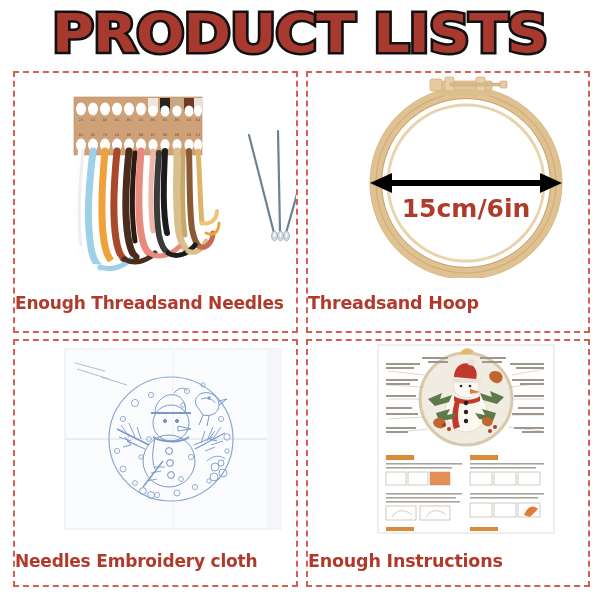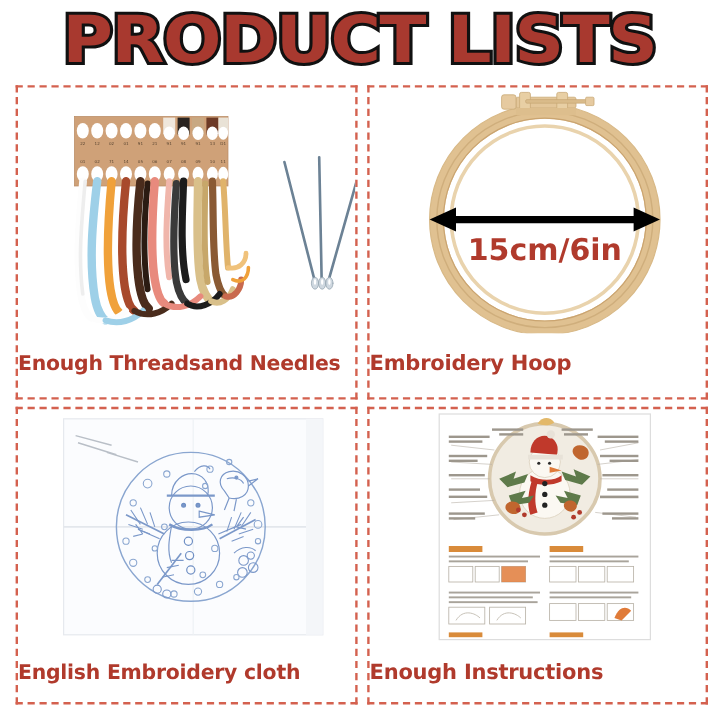--- a/index.html
+++ b/index.html
@@ -32,21 +32,21 @@
     position:absolute;
     border:2px dashed #d4614f;
     box-sizing:border-box;
     background:#fff;
   }
   #panel-threads { left:13px;  top:71px;  width:285px; height:262px; }
   #panel-hoop    { left:306px; top:71px;  width:284px; height:262px; }
   #panel-cloth   { left:13px;  top:339px; width:285px; height:248px; }
   #panel-instr   { left:306px; top:339px; width:284px; height:248px; }
 
-  .panel-art{position:absolute;left:4px;right:0;top:0;overflow:hidden;}
+  .panel-art{position:absolute;left:16px;right:0;top:0;overflow:hidden;}
   #panel-threads .panel-art,#panel-hoop .panel-art{height:205px;}
   #panel-cloth .panel-art,#panel-instr .panel-art{height:195px;}
 
   .caption{
     position:absolute;left:0;right:0;bottom:0;
     text-align:left;
     color:#b03a2c;
     font-family:"DejaVu Sans",sans-serif;
     font-weight:bold;
     font-size:17px;
@@ -214,21 +214,21 @@
         </g>
 
         <g>
           <line x1="62" y1="110" x2="222" y2="110" stroke="#000000" stroke-width="6"></line>
           <polygon points="46,110 68,100 68,120" fill="#000000"></polygon>
           <polygon points="238,110 216,100 216,120" fill="#000000"></polygon>
         </g>
         <text x="142" y="144" text-anchor="middle" font-family="DejaVu Sans, sans-serif" font-size="25" font-weight="bold" fill="#b03a2c">15cm/6in</text>
       </svg>
     </div>
-    <div class="caption">Embroidery Hoop</div>
+    <div class="caption">Threadsand Hoop</div>
   </div>
 
   <div class="panel" id="panel-cloth">
     <div class="panel-art">
       <svg width="285" height="195" viewBox="0 0 285 195">
 
         <g>
           <rect x="34" y="8" width="216" height="180" fill="#fbfcfe" stroke="#e6e9ee" stroke-width="1"></rect>
           <line x1="34" y1="98" x2="250" y2="98" stroke="#e3e7ec" stroke-width="1.4"></line>
           <line x1="142" y1="8" x2="142" y2="188" stroke="#eef1f5" stroke-width="1"></line>
@@ -312,21 +312,21 @@
             <circle cx="178" cy="140" r="2.2"></circle>
             <circle cx="152" cy="64" r="2.2"></circle>
           <circle cx="118" cy="98" r="2.4"></circle>
             <circle cx="160" cy="116" r="2.6"></circle>
             <circle cx="150" cy="138" r="2.4"></circle>
           <circle cx="110" cy="116" r="2.2"></circle>
             <circle cx="196" cy="110" r="2.2"></circle>
         </g>
       </svg>
     </div>
-    <div class="caption">English Embroidery cloth</div>
+    <div class="caption">Needles Embroidery cloth</div>
   </div>
 
   <div class="panel" id="panel-instr">
     <div class="panel-art">
       <svg width="284" height="195" viewBox="0 0 284 195">
 
         <rect x="54" y="4" width="176" height="188" fill="#ffffff" stroke="#dddddd" stroke-width="1"></rect>
 
         <g>
           <circle cx="142" cy="58" r="46" fill="#f1ece2" stroke="#d8c9ae" stroke-width="3"></circle>

